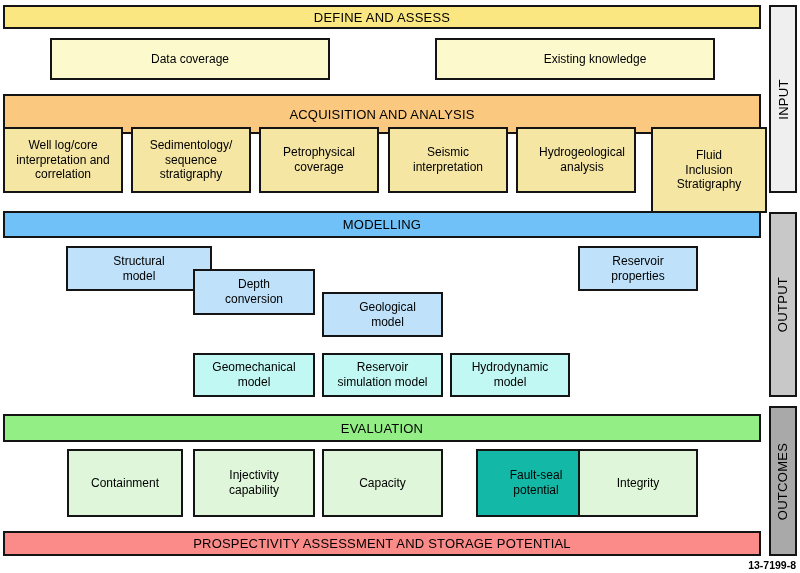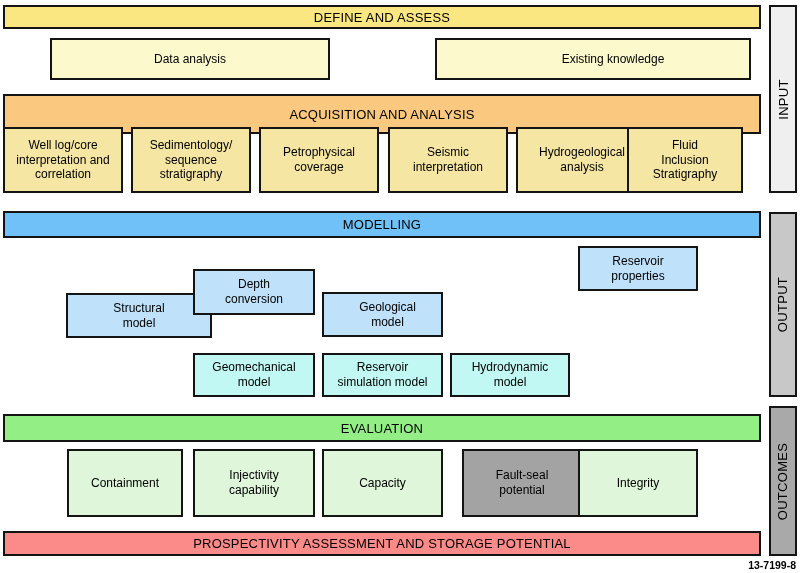--- a/index.html
+++ b/index.html
@@ -21,44 +21,44 @@
     position:absolute;right:4px;top:559px;font-size:10.5px;font-weight:bold;
   }
 </style>
 </head>
 <body>
 
 <div id="canvas">
 
   <div class="banner" style="left: 3px; top: 5px; width: 758px; height: 24px; background-color: rgb(251, 231, 129);">DEFINE AND ASSESS</div>
 
-  <div class="box" style="left: 50px; top: 38px; width: 280px; height: 42px; background-color: rgb(252, 250, 205);">Data analysis</div>
-  <div class="box" style="left: 435px; top: 38px; width: 316px; height: 42px; background-color: rgb(252, 250, 205); padding-left: 42px;">Existing knowledge</div>
+  <div class="box" style="left: 50px; top: 38px; width: 280px; height: 42px; background-color: rgb(252, 250, 205);">Data coverage</div>
+  <div class="box" style="left: 435px; top: 38px; width: 280px; height: 42px; background-color: rgb(252, 250, 205); padding-left: 42px;">Existing knowledge</div>
 
   <div class="banner" style="left: 3px; top: 94px; width: 758px; height: 40px; background-color: rgb(250, 200, 126);">ACQUISITION AND ANALYSIS</div>
 
   <div class="box" style="left: 3px; top: 127px; width: 120px; height: 66px; background-color: rgb(245, 230, 164);">Well log/core
 interpretation and
 correlation</div>
   <div class="box" style="left: 131px; top: 127px; width: 120px; height: 66px; background-color: rgb(245, 230, 164);">Sedimentology/
 sequence
 stratigraphy</div>
   <div class="box" style="left: 259px; top: 127px; width: 120px; height: 66px; background-color: rgb(245, 230, 164);">Petrophysical
 coverage</div>
   <div class="box" style="left: 388px; top: 127px; width: 120px; height: 66px; background-color: rgb(245, 230, 164);">Seismic
 interpretation</div>
   <div class="box" style="left: 516px; top: 127px; width: 120px; height: 66px; background-color: rgb(245, 230, 164); padding-left: 14px;">Hydrogeological
 analysis</div>
-  <div class="box" style="left: 627px; top: 127px; width: 116px; height: 66px; background-color: rgb(245, 230, 164);">Fluid
+  <div class="box" style="left: 651px; top: 127px; width: 116px; height: 86px; background-color: rgb(245, 230, 164);">Fluid
 Inclusion
 Stratigraphy</div>
 
   <div class="banner" style="left: 3px; top: 211px; width: 758px; height: 27px; background-color: rgb(111, 193, 248);">MODELLING</div>
 
-  <div class="box" style="left: 66px; top: 246px; width: 146px; height: 45px; background-color: rgb(191, 226, 250); margin-top: 47px;">Structural
+  <div class="box" style="left: 66px; top: 246px; width: 146px; height: 45px; background-color: rgb(191, 226, 250);">Structural
 model</div>
   <div class="box" style="left: 193px; top: 269px; width: 122px; height: 46px; background-color: rgb(191, 226, 250);">Depth
 conversion</div>
   <div class="box" style="left: 322px; top: 292px; width: 121px; height: 45px; background-color: rgb(191, 226, 250); padding-left: 12px;">Geological
 model</div>
   <div class="box" style="left: 578px; top: 246px; width: 120px; height: 45px; background-color: rgb(191, 226, 250);">Reservoir
 properties</div>
 
   <div class="box" style="left: 193px; top: 353px; width: 122px; height: 44px; background-color: rgb(194, 248, 243);">Geomechanical
 model</div>
@@ -66,21 +66,21 @@
 simulation model</div>
   <div class="box" style="left: 450px; top: 353px; width: 120px; height: 44px; background-color: rgb(194, 248, 243);">Hydrodynamic
 model</div>
 
   <div class="banner" style="left: 3px; top: 414px; width: 758px; height: 28px; background-color: rgb(147, 238, 134);">EVALUATION</div>
 
   <div class="box" style="left: 67px; top: 449px; width: 116px; height: 68px; background-color: rgb(223, 246, 219);">Containment</div>
   <div class="box" style="left: 193px; top: 449px; width: 122px; height: 68px; background-color: rgb(223, 246, 219);">Injectivity
 capability</div>
   <div class="box" style="left: 322px; top: 449px; width: 121px; height: 68px; background-color: rgb(223, 246, 219);">Capacity</div>
-  <div class="box" style="left: 462px; top: 449px; width: 120px; height: 68px; background-color: #a3a3a3;">Fault-seal
+  <div class="box" style="left: 476px; top: 449px; width: 120px; height: 68px; background-color: #14b8a6;">Fault-seal
 potential</div>
   <div class="box" style="left: 578px; top: 449px; width: 120px; height: 68px; background-color: rgb(223, 246, 219);">Integrity</div>
 
   <div class="banner" style="left: 3px; top: 531px; width: 758px; height: 25px; background-color: rgb(250, 139, 136);">PROSPECTIVITY ASSESSMENT AND STORAGE POTENTIAL</div>
 
   <div class="sidebar" style="left: 769px; top: 5px; width: 28px; height: 188px; background-color: rgb(239, 239, 239);">
     <span class="vlabel">INPUT</span>
   </div>
   <div class="sidebar" style="left: 769px; top: 212px; width: 28px; height: 185px; background-color: rgb(200, 200, 200);">
     <span class="vlabel">OUTPUT</span>

